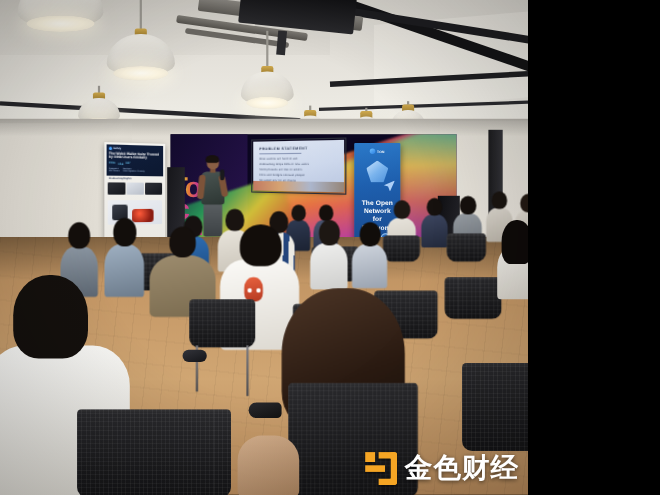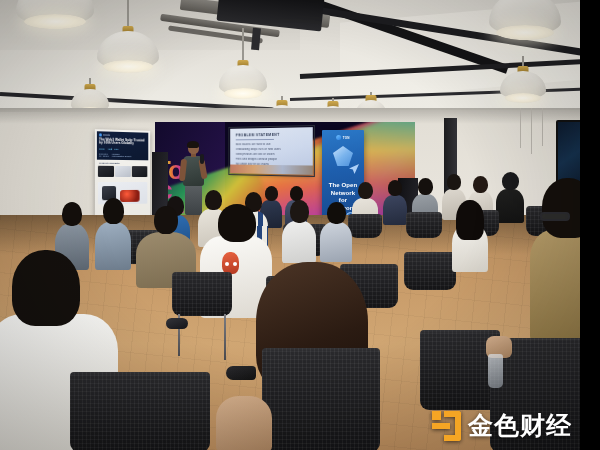--- a/index.html
+++ b/index.html
@@ -1,19 +1,19 @@
 <!DOCTYPE html>
 <html><head>
 <meta charset="utf-8">
 <style>
   * { margin:0; padding:0; box-sizing:border-box; }
   html,body { width:600px; height:450px; overflow:hidden; background:#000; }
   body { font-family:"Liberation Sans", sans-serif; }
 
-  #scene { position:relative; width:580px; height:450px; overflow:hidden; }
+  #scene { position:relative; width:480px; height:450px; overflow:hidden; }
 
   
   .ceiling {
     position:absolute; left:0; top:0; width:600px; height:130px;
     background:linear-gradient(180deg,#d9d6cf 0%,#e4e1da 40%,#eceae3 75%,#efede6 100%);
   }
   .ceiling-panel-a{
     position:absolute; left:0; top:0; width:300px; height:50px;
     background:linear-gradient(180deg,#cfccc5,#dedbd4);
   }

